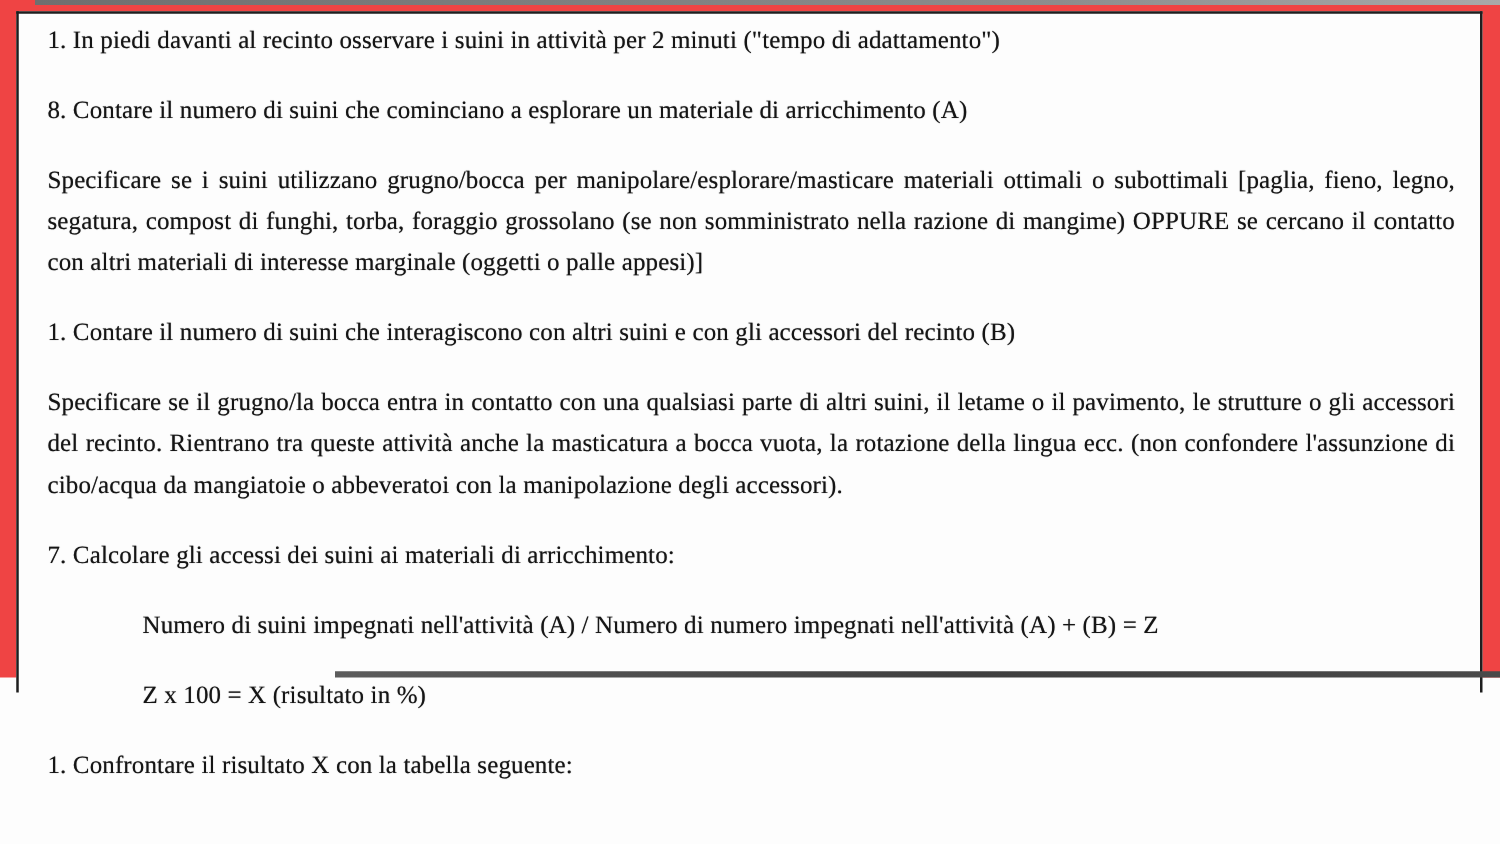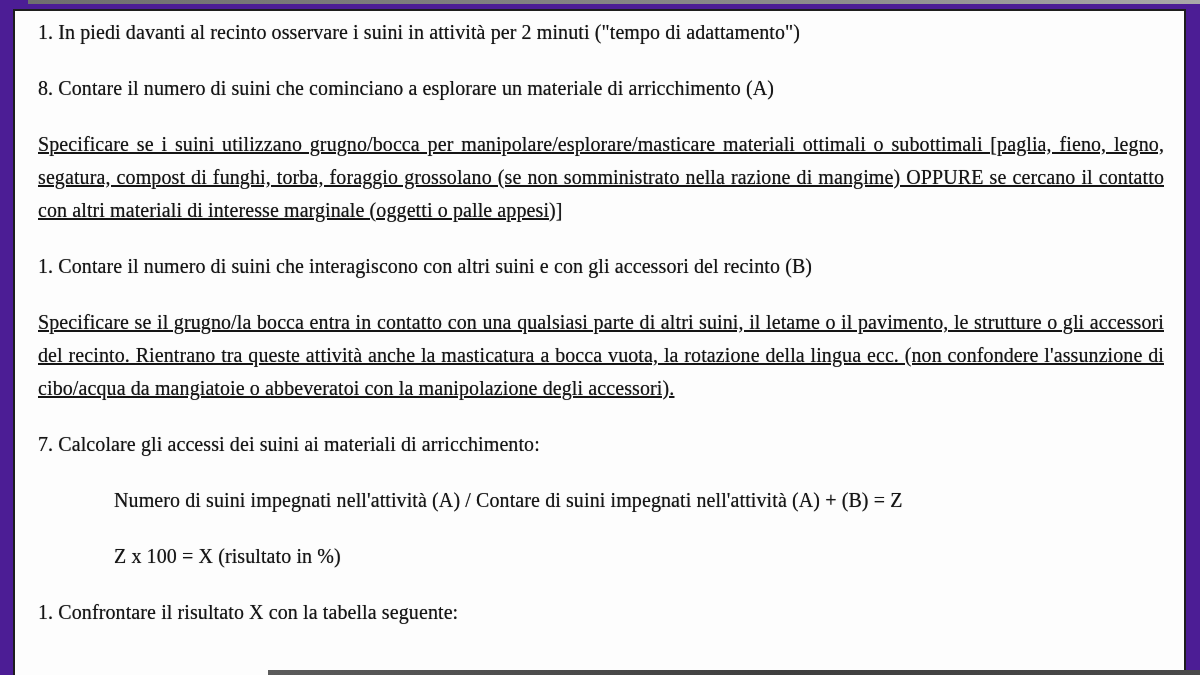--- a/index.html
+++ b/index.html
@@ -7,22 +7,22 @@
     padding: 0;
     width: 1200px;
     height: 675px;
     overflow: hidden;
     background: #fdfdfd;
     font-family: "Liberation Serif", "DejaVu Serif", serif;
   }
   .scan {
     position: relative;
     width: 1200px;
-    height: 675px;
-    background: #4c1d95;
+    height: 542px;
+    background: #ef4444;
   }
   
   .artifact-top {
     position: absolute;
     top: 0;
     left: 28px;
     right: 0;
     height: 4px;
     background: linear-gradient(to right, #6f6f6f, #8d8d8d 70%, #a9a9a9);
   }
@@ -50,38 +50,37 @@
   .page-box p {
     margin: 0 0 23px 0;
     font-size: 20px;
     line-height: 33px;
     color: #151515;
     text-shadow: 0 0 0.7px rgba(25,25,25,0.65); 
     letter-spacing: 0.1px;
   }
   .para {
     text-align: justify;
-    text-decoration: underline;
   }
   .formula {
     padding-left: 76px;
   }
 </style>
 </head>
 <body>
 
 <div class="scan">
   <div class="artifact-top"></div>
 
   <div class="page-box">
     <p class="item">1. In piedi davanti al recinto osservare i suini in attività per 2 minuti ("tempo di adattamento")</p>
     <p class="item">8. Contare il numero di suini che cominciano a esplorare un materiale di arricchimento (A)</p>
     <p class="para">Specificare se i suini utilizzano grugno/bocca per manipolare/esplorare/masticare materiali ottimali o subottimali [paglia, fieno, legno, segatura, compost di funghi, torba, foraggio grossolano (se non somministrato nella razione di mangime) OPPURE se cercano il contatto con altri materiali di interesse marginale (oggetti o palle appesi)]</p>
     <p class="item">1. Contare il numero di suini che interagiscono con altri suini e con gli accessori del recinto (B)</p>
     <p class="para">Specificare se il grugno/la bocca entra in contatto con una qualsiasi parte di altri suini, il letame o il pavimento, le strutture o gli accessori del recinto. Rientrano tra queste attività anche la masticatura a bocca vuota, la rotazione della lingua ecc. (non confondere l'assunzione di cibo/acqua da mangiatoie o abbeveratoi con la manipolazione degli accessori).</p>
     <p class="item">7. Calcolare gli accessi dei suini ai materiali di arricchimento:</p>
-    <p class="formula">Numero di suini impegnati nell'attività (A) / Contare di suini impegnati nell'attività (A) + (B) = Z</p>
+    <p class="formula">Numero di suini impegnati nell'attività (A) / Numero di numero impegnati nell'attività (A) + (B) = Z</p>
     <p class="formula">Z x 100 = X (risultato in %)</p>
     <p class="item">1. Confrontare il risultato X con la tabella seguente:</p>
   </div>
 
   <div class="artifact-bottom"></div>
 </div>
 
 </body></html>

